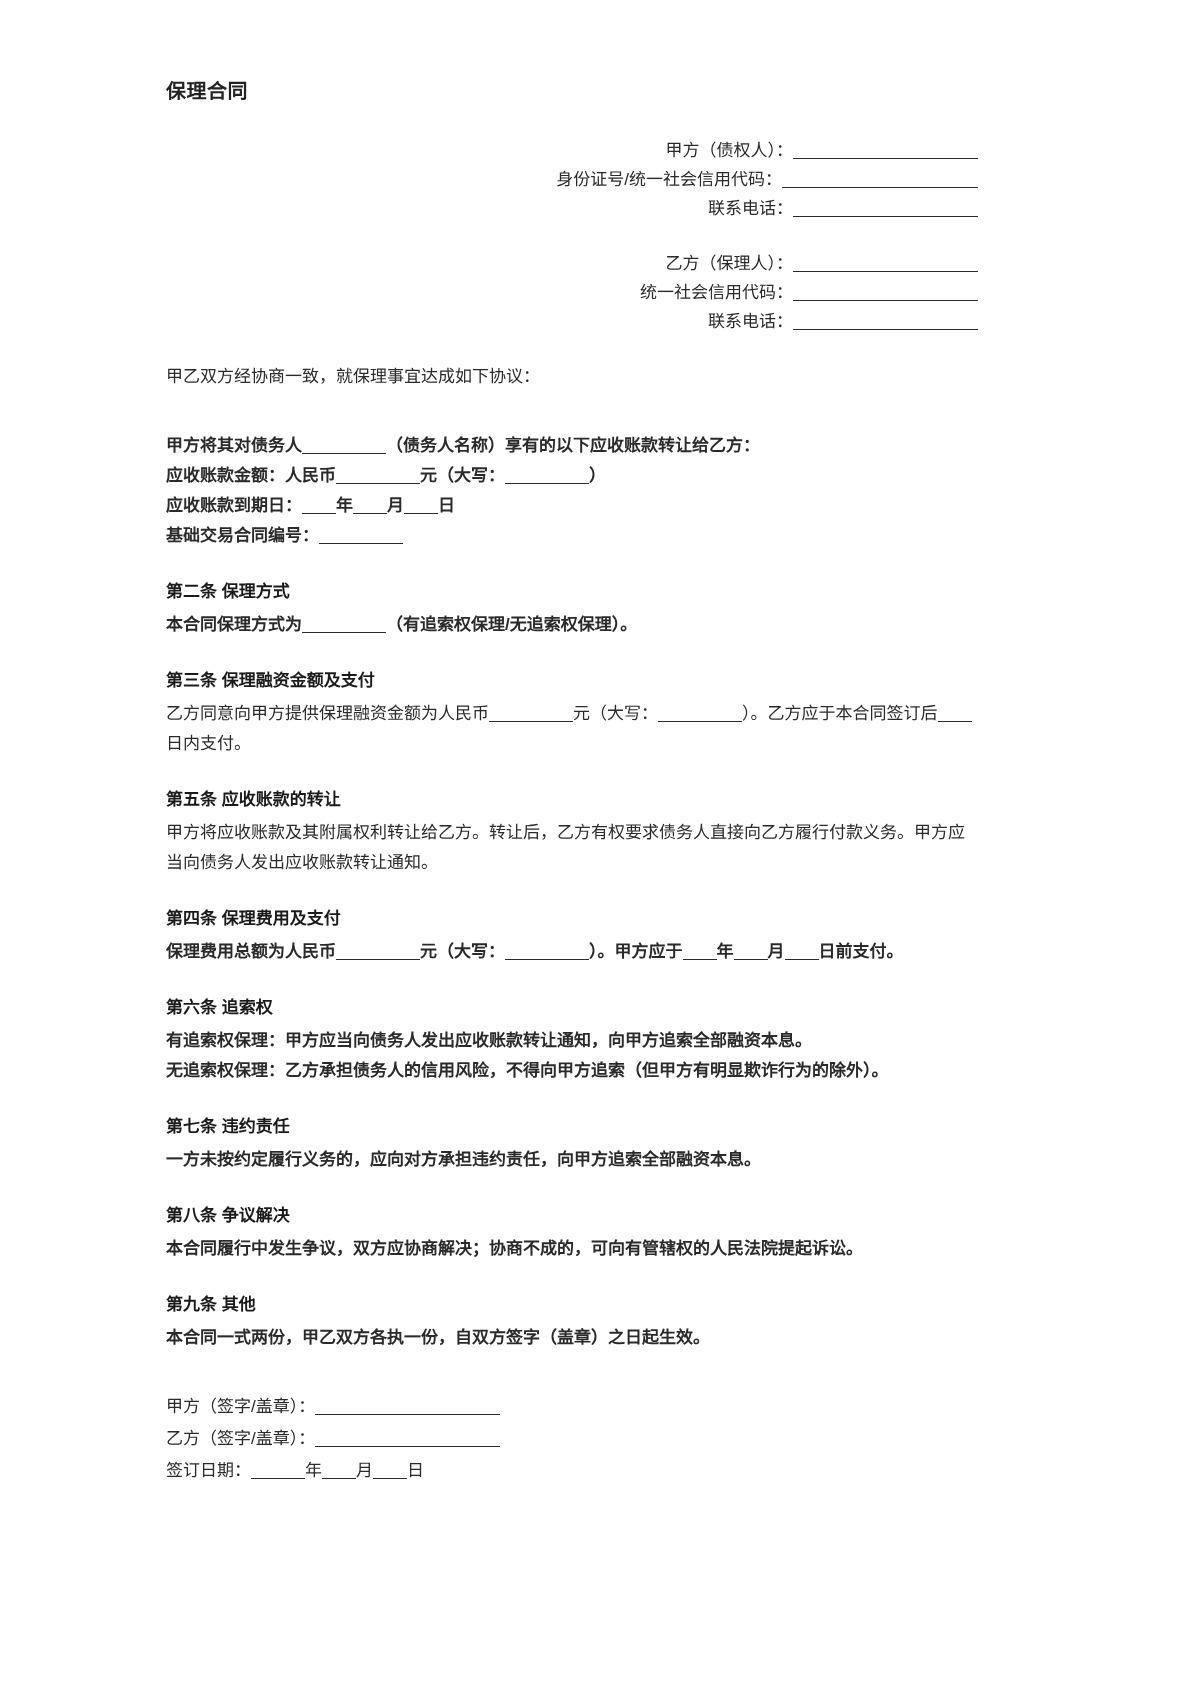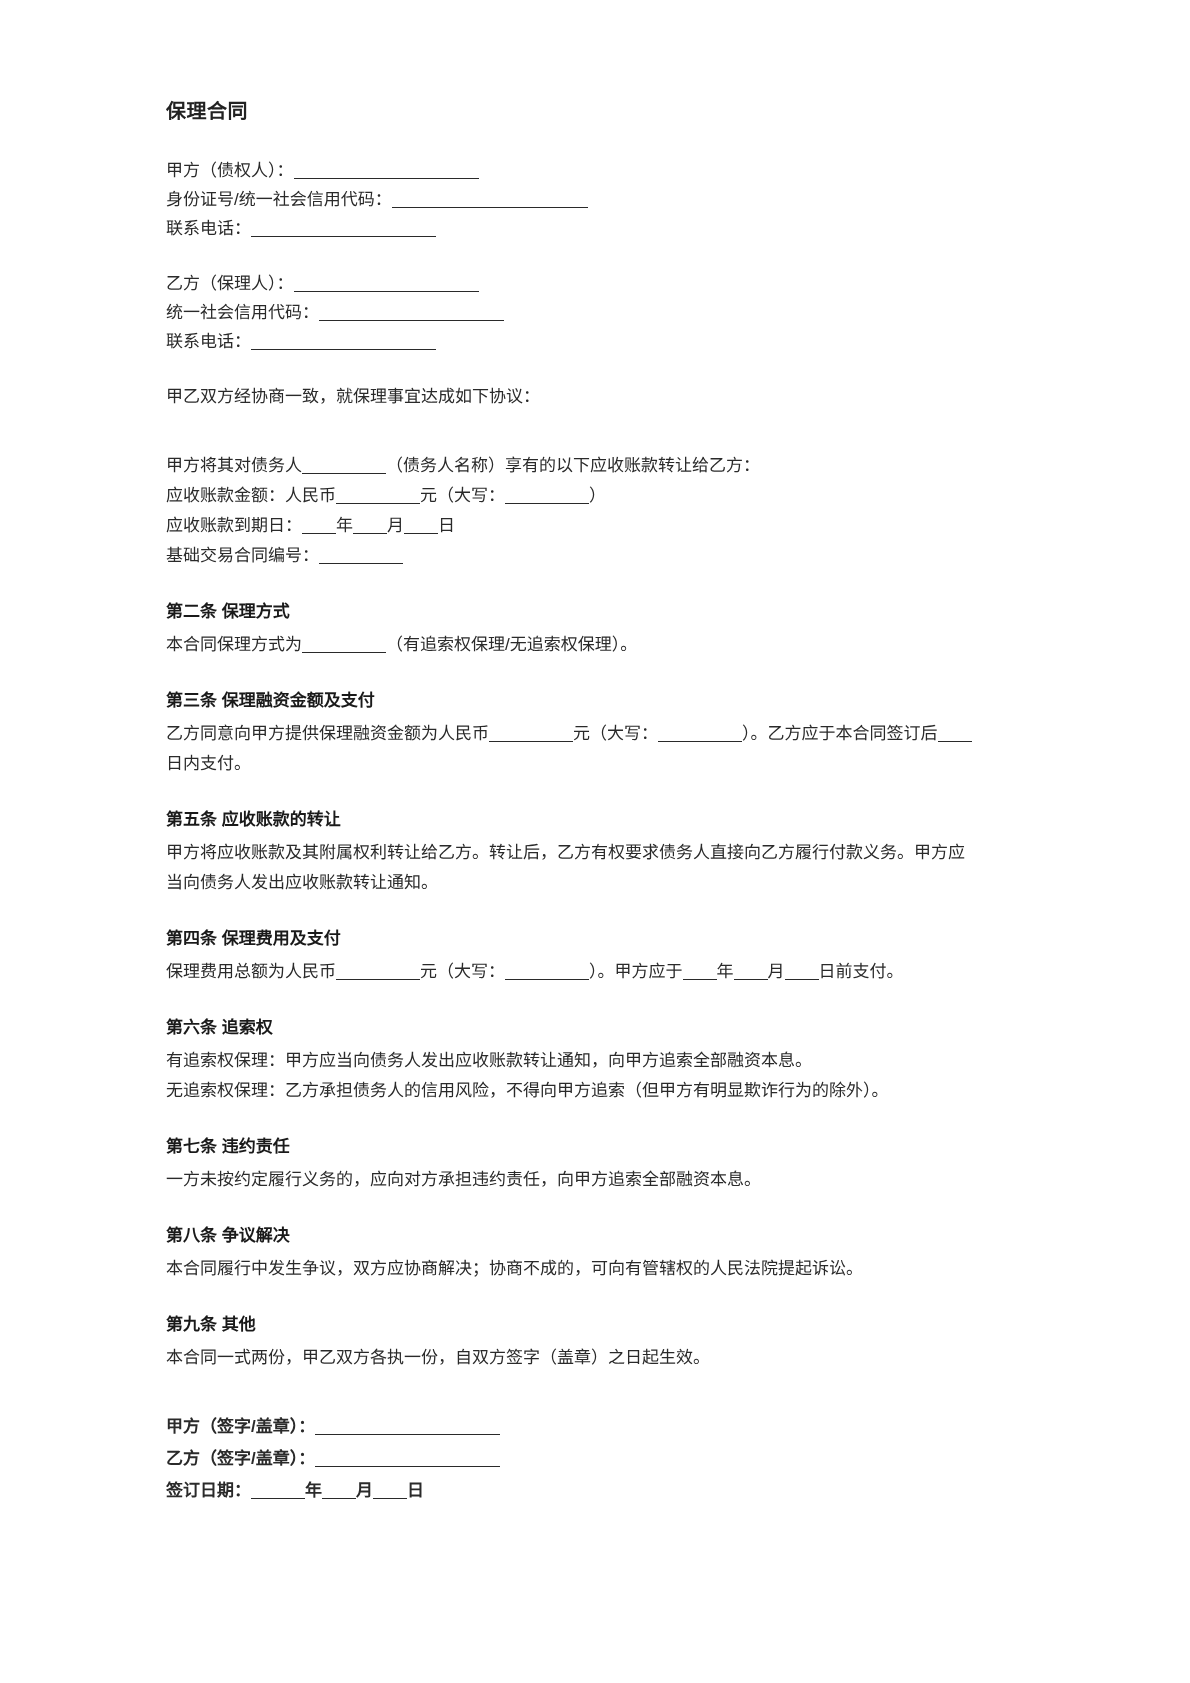--- a/index.html
+++ b/index.html
@@ -14,32 +14,33 @@
     font-family: "Liberation Sans", "DejaVu Sans", sans-serif;
     color: #1f1f1f;
     -webkit-font-smoothing: antialiased;
   }
   .page {
     position: relative;
     width: 1190px;
     height: 1683px;
     background: #ffffff;
     box-sizing: border-box;
-    padding: 98px 212px 0 166px;
+    padding: 78px 212px 0 166px;
   }
   .doc-title {
     font-size: 20px;
     font-weight: bold;
     color: #222222;
     letter-spacing: 0.5px;
     margin: 0 0 32px 0;
     line-height: 1.3;
   }
   .party-block {
     margin: 16px 0 26px 0;
+    text-align: right;
   }
   .line {
     font-size: 17px;
     line-height: 29px;
     color: #2a2a2a;
     white-space: nowrap;
   }
   .blank {
     display: inline-block;
     border-bottom: 1.4px solid #2a2a2a;
@@ -67,30 +68,29 @@
     line-height: 29px;
     margin: 0 0 4px 0;
   }
   .art-body {
     font-size: 17px;
     line-height: 30px;
     color: #2a2a2a;
     margin: 0;
     text-align: left;
   }
-  .art-body.nowrap { white-space: nowrap; }
+  .art-body.nowrap { white-space: nowrap; font-weight: bold; }
   .sign-block {
     margin-top: 38px;
   }
   .sign-line {
     font-size: 17px;
     line-height: 32px;
     color: #2a2a2a;
     white-space: nowrap;
-    font-weight: bold;
   }
 </style>
 </head>
 <body>
 
 <div class="page">
 
   <h1 class="doc-title">保理合同</h1>
 
   <div class="party-block">

